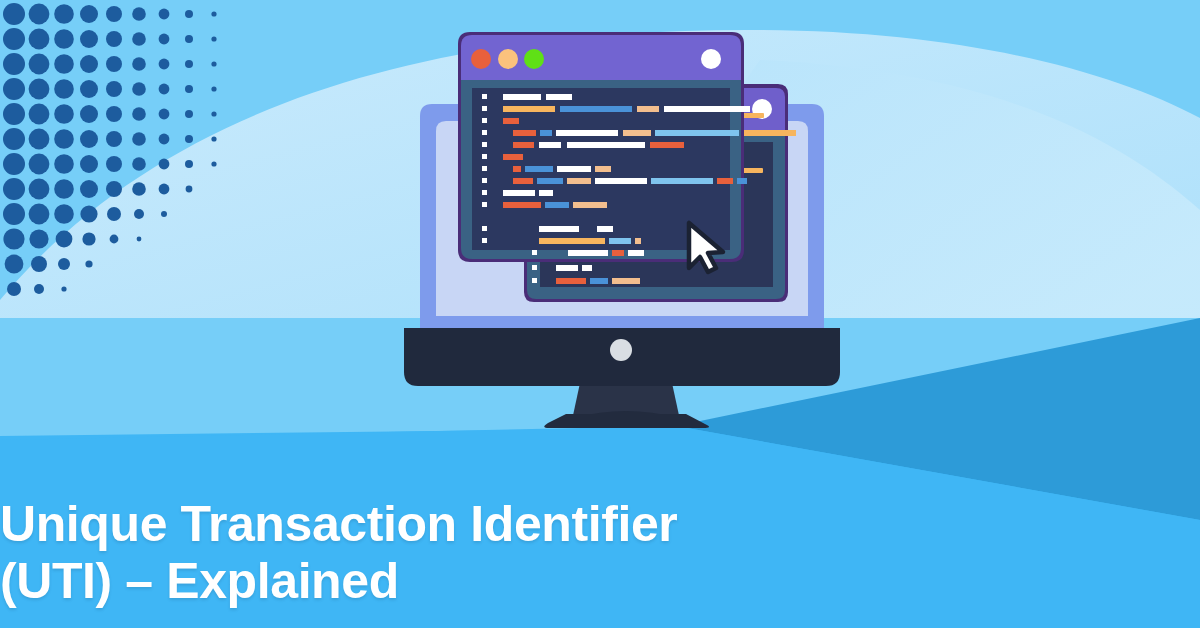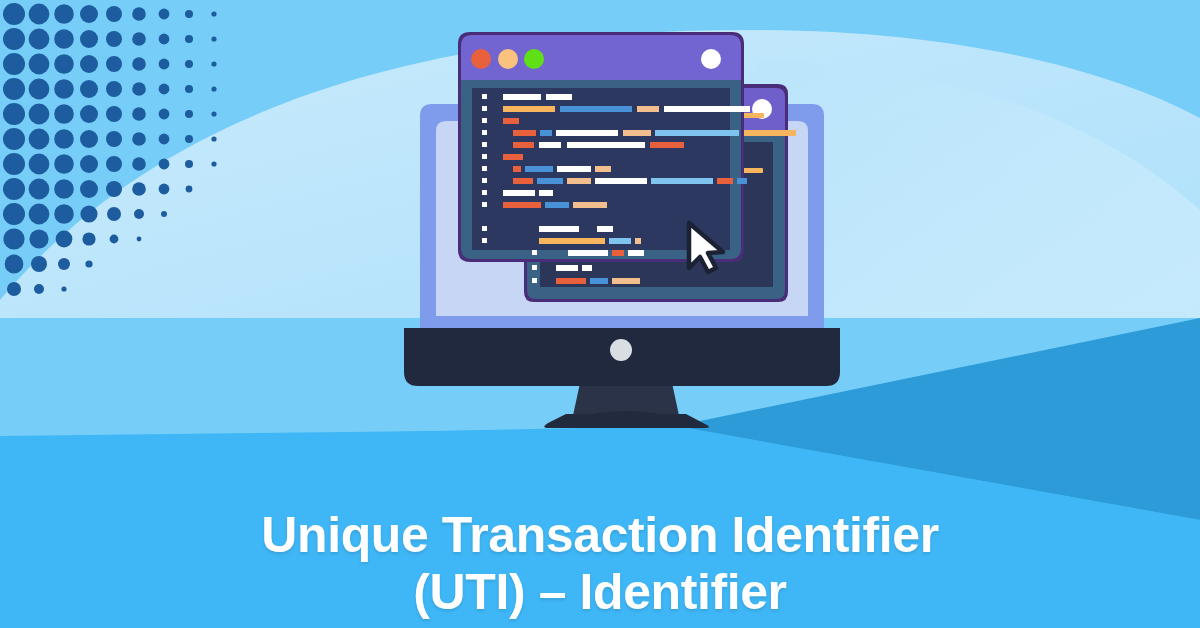--- a/index.html
+++ b/index.html
@@ -19,23 +19,23 @@
     position: absolute;
     left: 0;
     top: 0;
     width: 1200px;
     height: 628px;
     display: block;
   }
   #title-block {
     position: absolute;
     left: 0;
-    top: 507px;
+    top: 496px;
     width: 1200px;
-    text-align: center;
+    text-align: left;
     z-index: 40;
     pointer-events: none;
   }
   .title-line {
     display: block;
     color: #FFFFFF;
     font-family: "Liberation Sans", sans-serif;
     font-weight: bold;
     font-size: 50px;
     line-height: 57px;
@@ -300,16 +300,16 @@
       <rect x="612" y="278" width="28" height="6" fill="#F2BE8E"></rect>
     </g>
 
     <g>
       <path d="M 689 223 L 689 268 L 700 257 L 708 272 L 716 268 L 708 253 L 723 252 Z" fill="#FFFFFF" stroke="#1B2233" stroke-width="4.5" stroke-linejoin="round"></path>
     </g>
   </svg>
 
   <div id="title-block">
     <span class="title-line">Unique Transaction Identifier</span>
-    <span class="title-line">(UTI) – Identifier</span>
+    <span class="title-line">(UTI) – Explained</span>
   </div>
 
 </div>
 
 </body></html>

